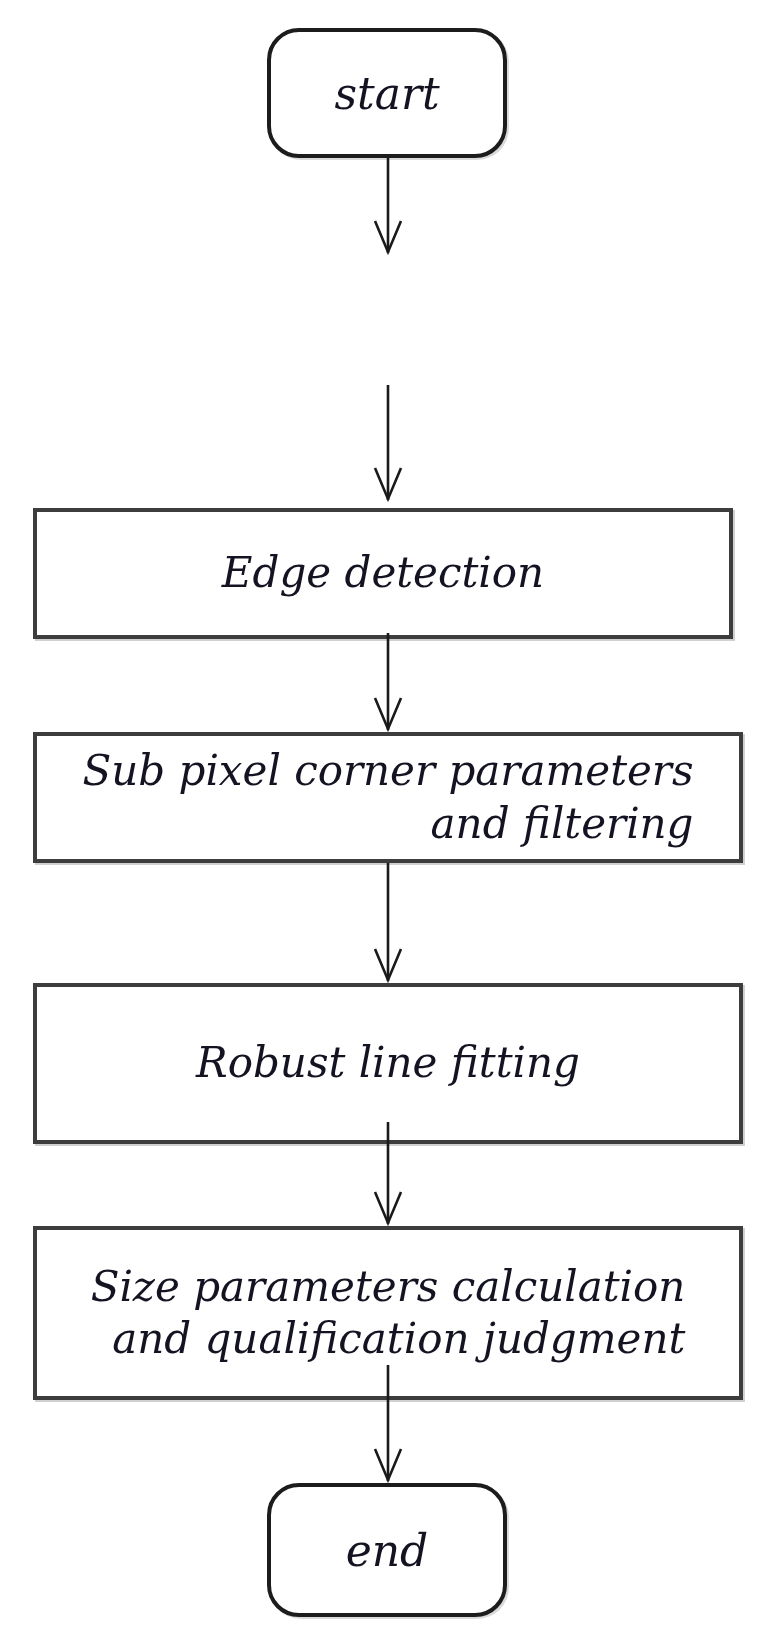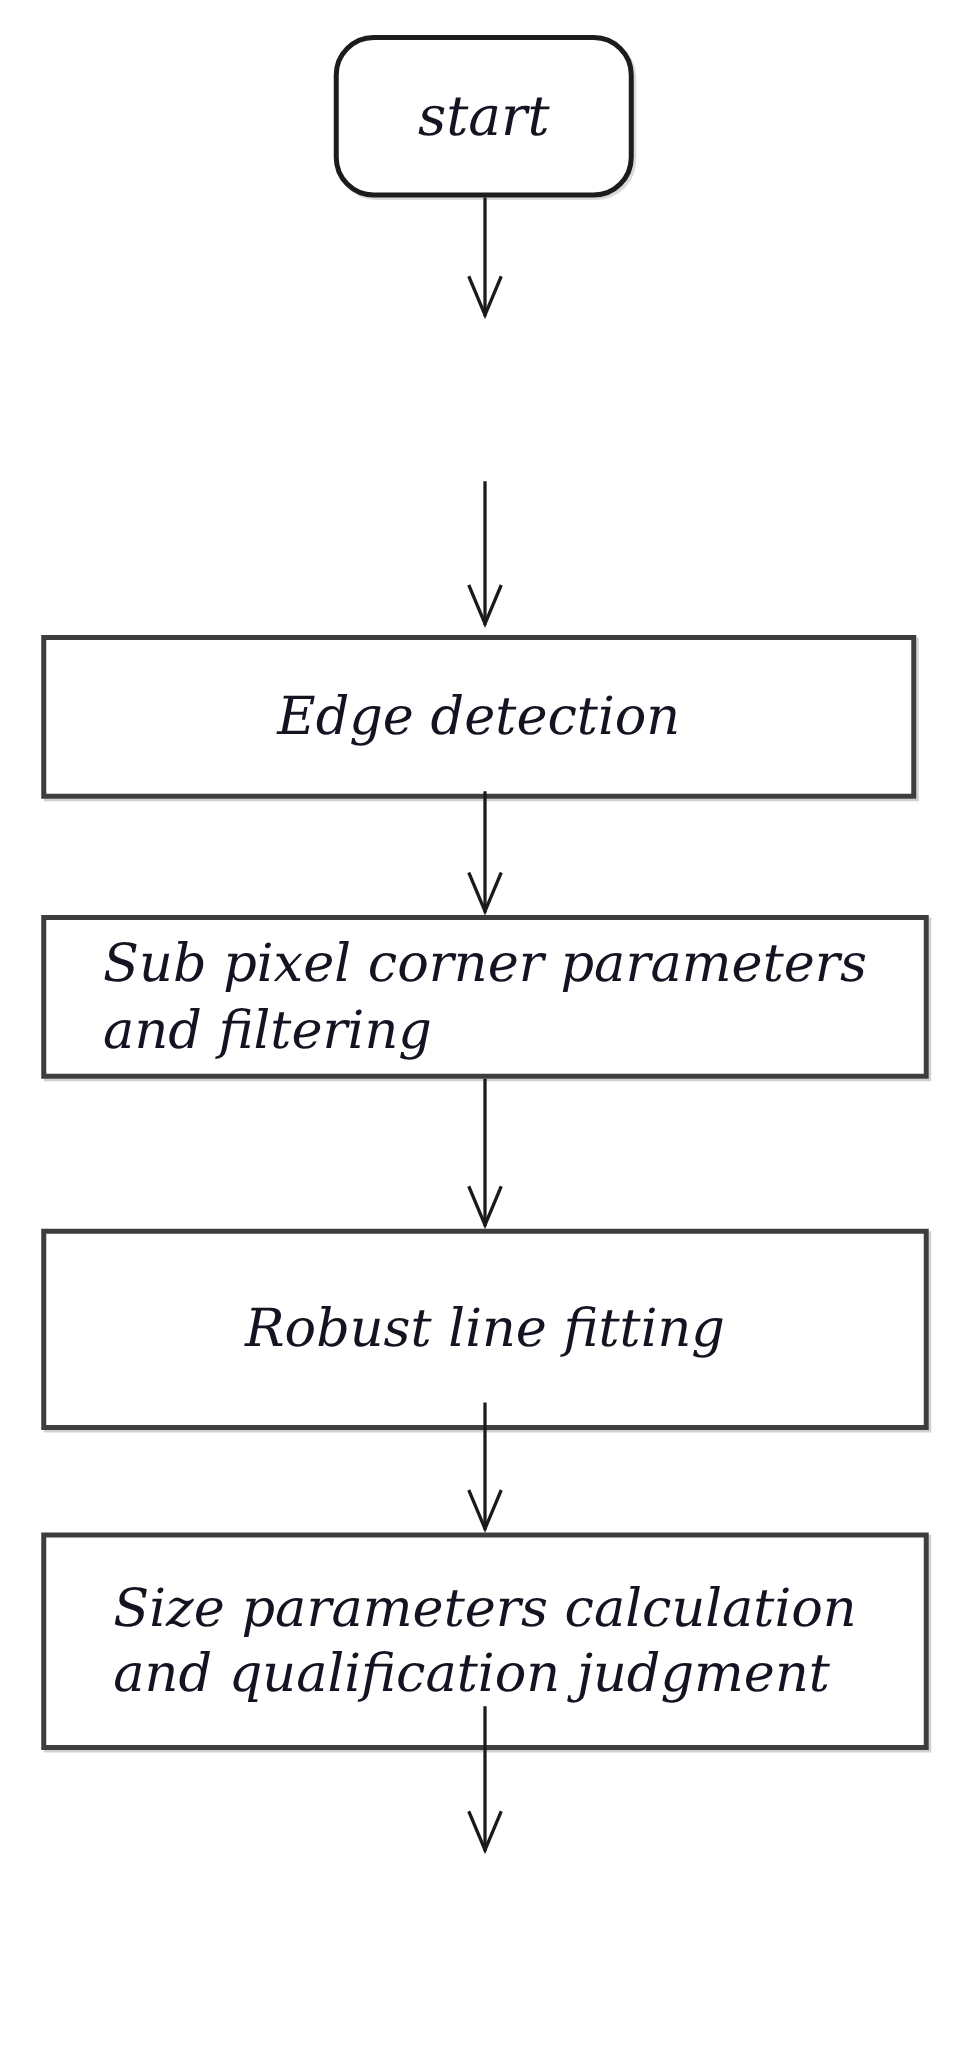--- a/index.html
+++ b/index.html
@@ -15,21 +15,21 @@
     font-family: "DejaVu Serif", "Liberation Serif", serif;
     overflow: hidden;
   }
   .node {
     position: absolute;
     box-sizing: border-box;
     background: #ffffff;
     display: flex;
     align-items: center;
     justify-content: center;
-    text-align: left;
+    text-align: right;
   }
   .node .label {
     font-style: italic;
     color: #131322;
     white-space: pre-line;
     line-height: 1.25;
   }
   .process {
     border: 4px solid #3d3d3d;
     box-shadow: 2px 2px 0 rgba(150,150,150,0.45);
@@ -101,14 +101,17 @@
   <div class="node process" style="left:33px; top:1226px; width:710px; height:174px;">
     <span class="label">Size parameters calculation
 and qualification judgment</span>
   </div>
 
   <svg class="arrow" style="left:368px; top:1365px;" width="40" height="118" viewBox="0 0 40 118">
     <line x1="20" y1="0" x2="20" y2="116" stroke="#1a1a1a" stroke-width="2.6"></line>
     <polyline points="7,84 20,115 33,84" fill="none" stroke="#1a1a1a" stroke-width="2.6"></polyline>
   </svg>
 
+  <div class="node terminator" style="left:267px; top:1483px; width:240px; height:134px;">
+    <span class="label">end</span>
+  </div>
 
 </div>
 
 </body></html>

